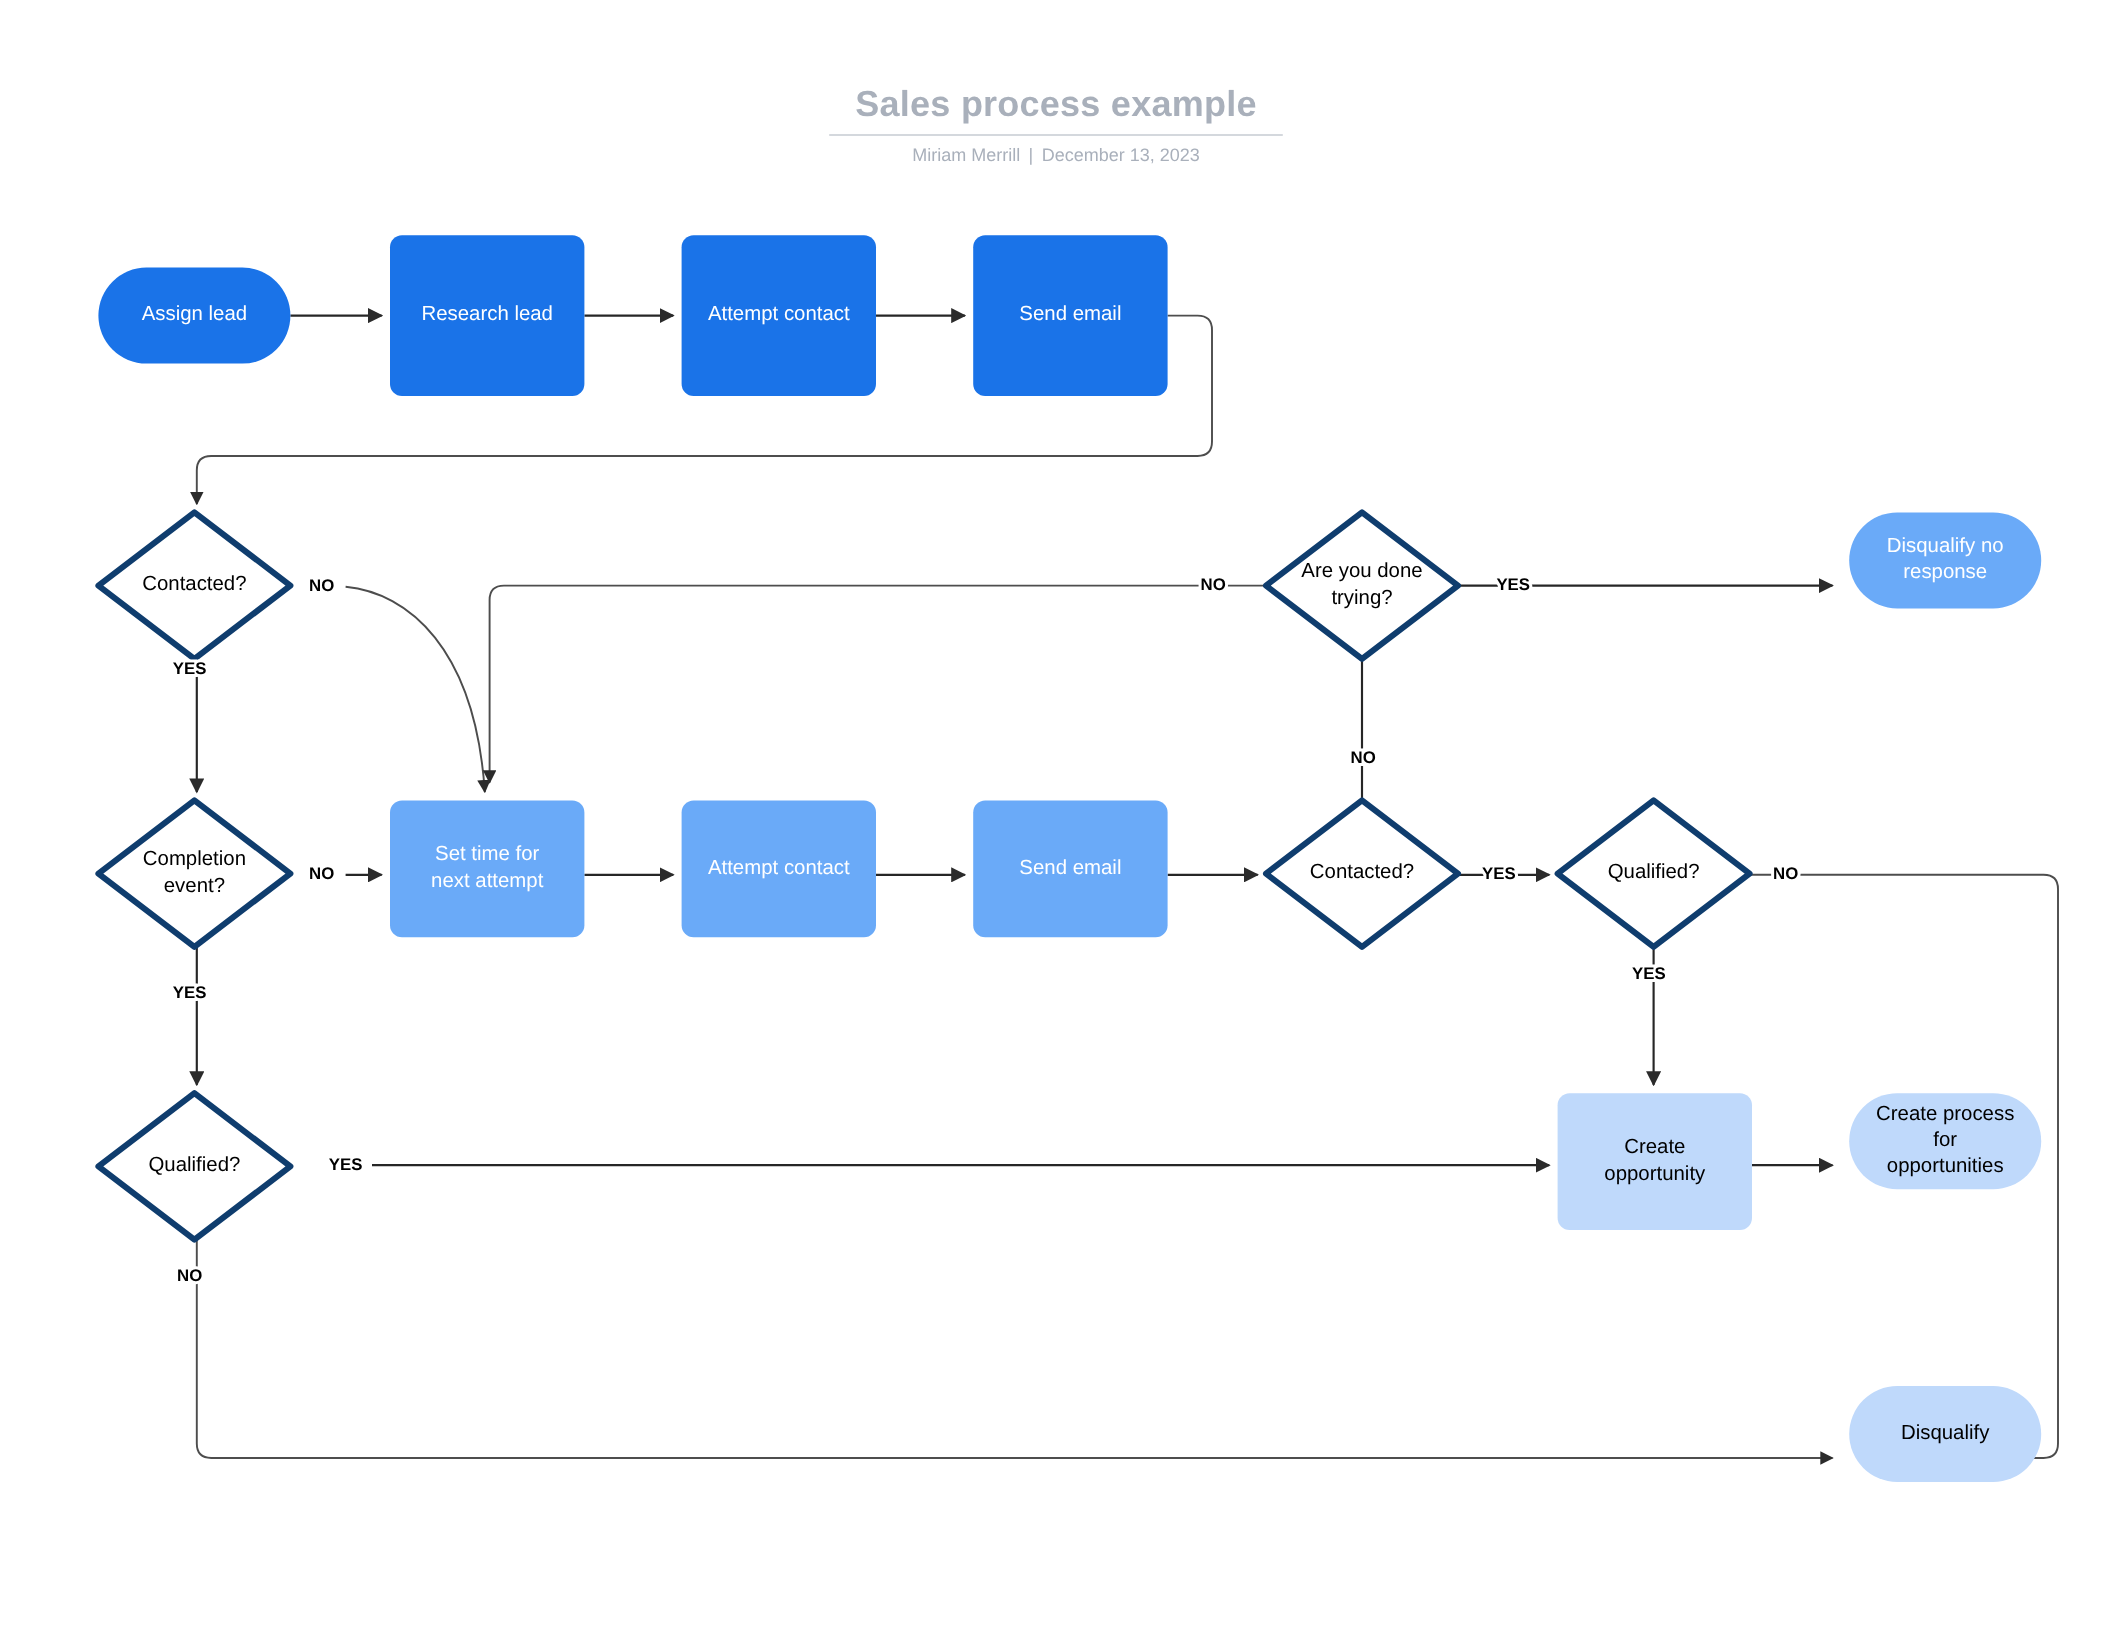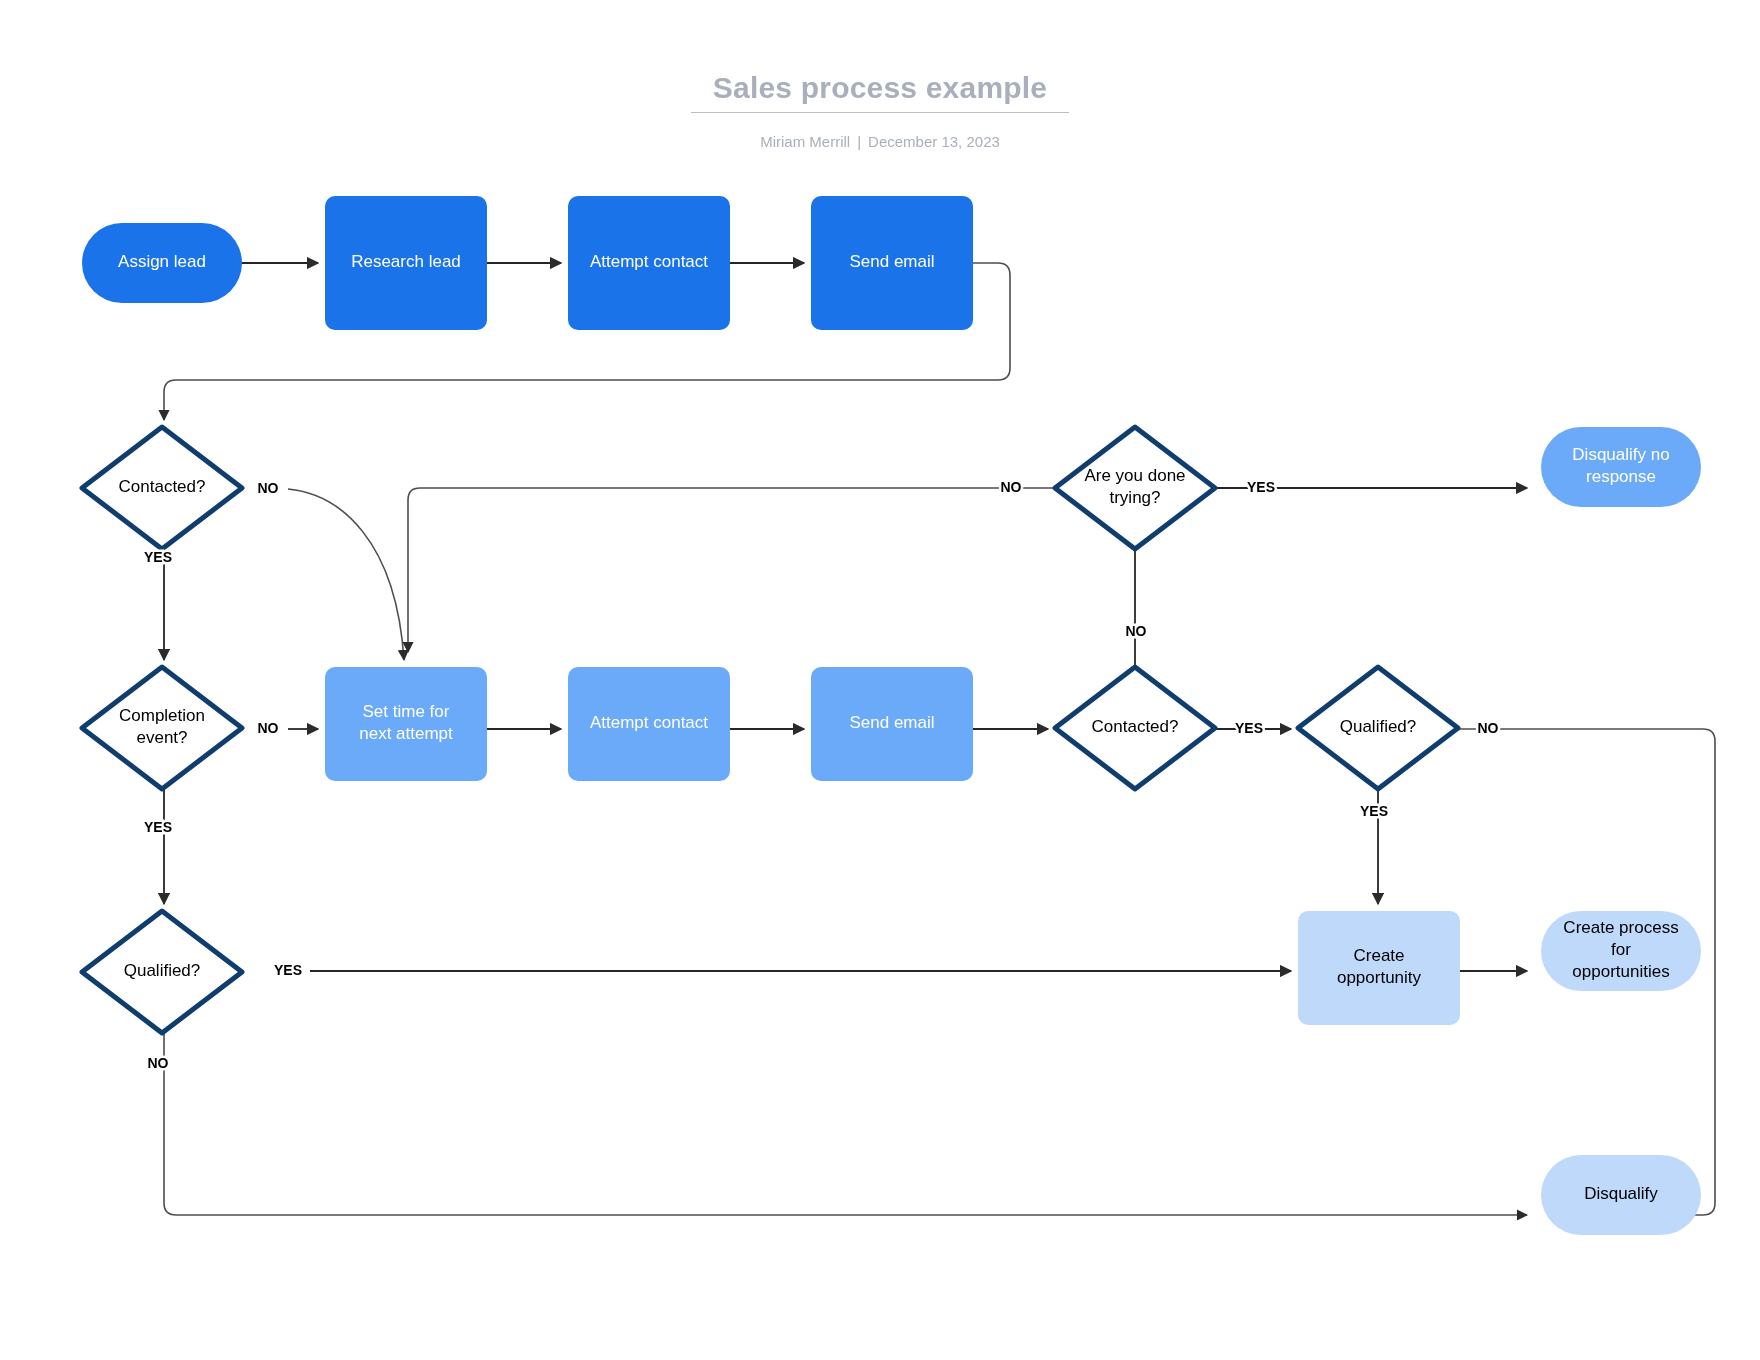--- a/index.html
+++ b/index.html
@@ -33,21 +33,21 @@
     letter-spacing: 0.2px;
     line-height: 36px;
   }
   .title-rule {
     width: 378px;
     height: 1px;
     background: #b8bec7;
     margin: 6px auto 0 auto;
   }
   .byline {
-    margin-top: 19px;
+    margin-top: 7px;
     font-size: 15px;
     color: #a9b0bb;
     line-height: 20px;
   }
   .byline .sep { padding: 0 7px; }
   svg#flow { position: absolute; left: 0; top: 0; }
   .nodeLabel {
     font-family: "Liberation Sans", sans-serif;
     font-size: 17px;
     text-anchor: middle;

